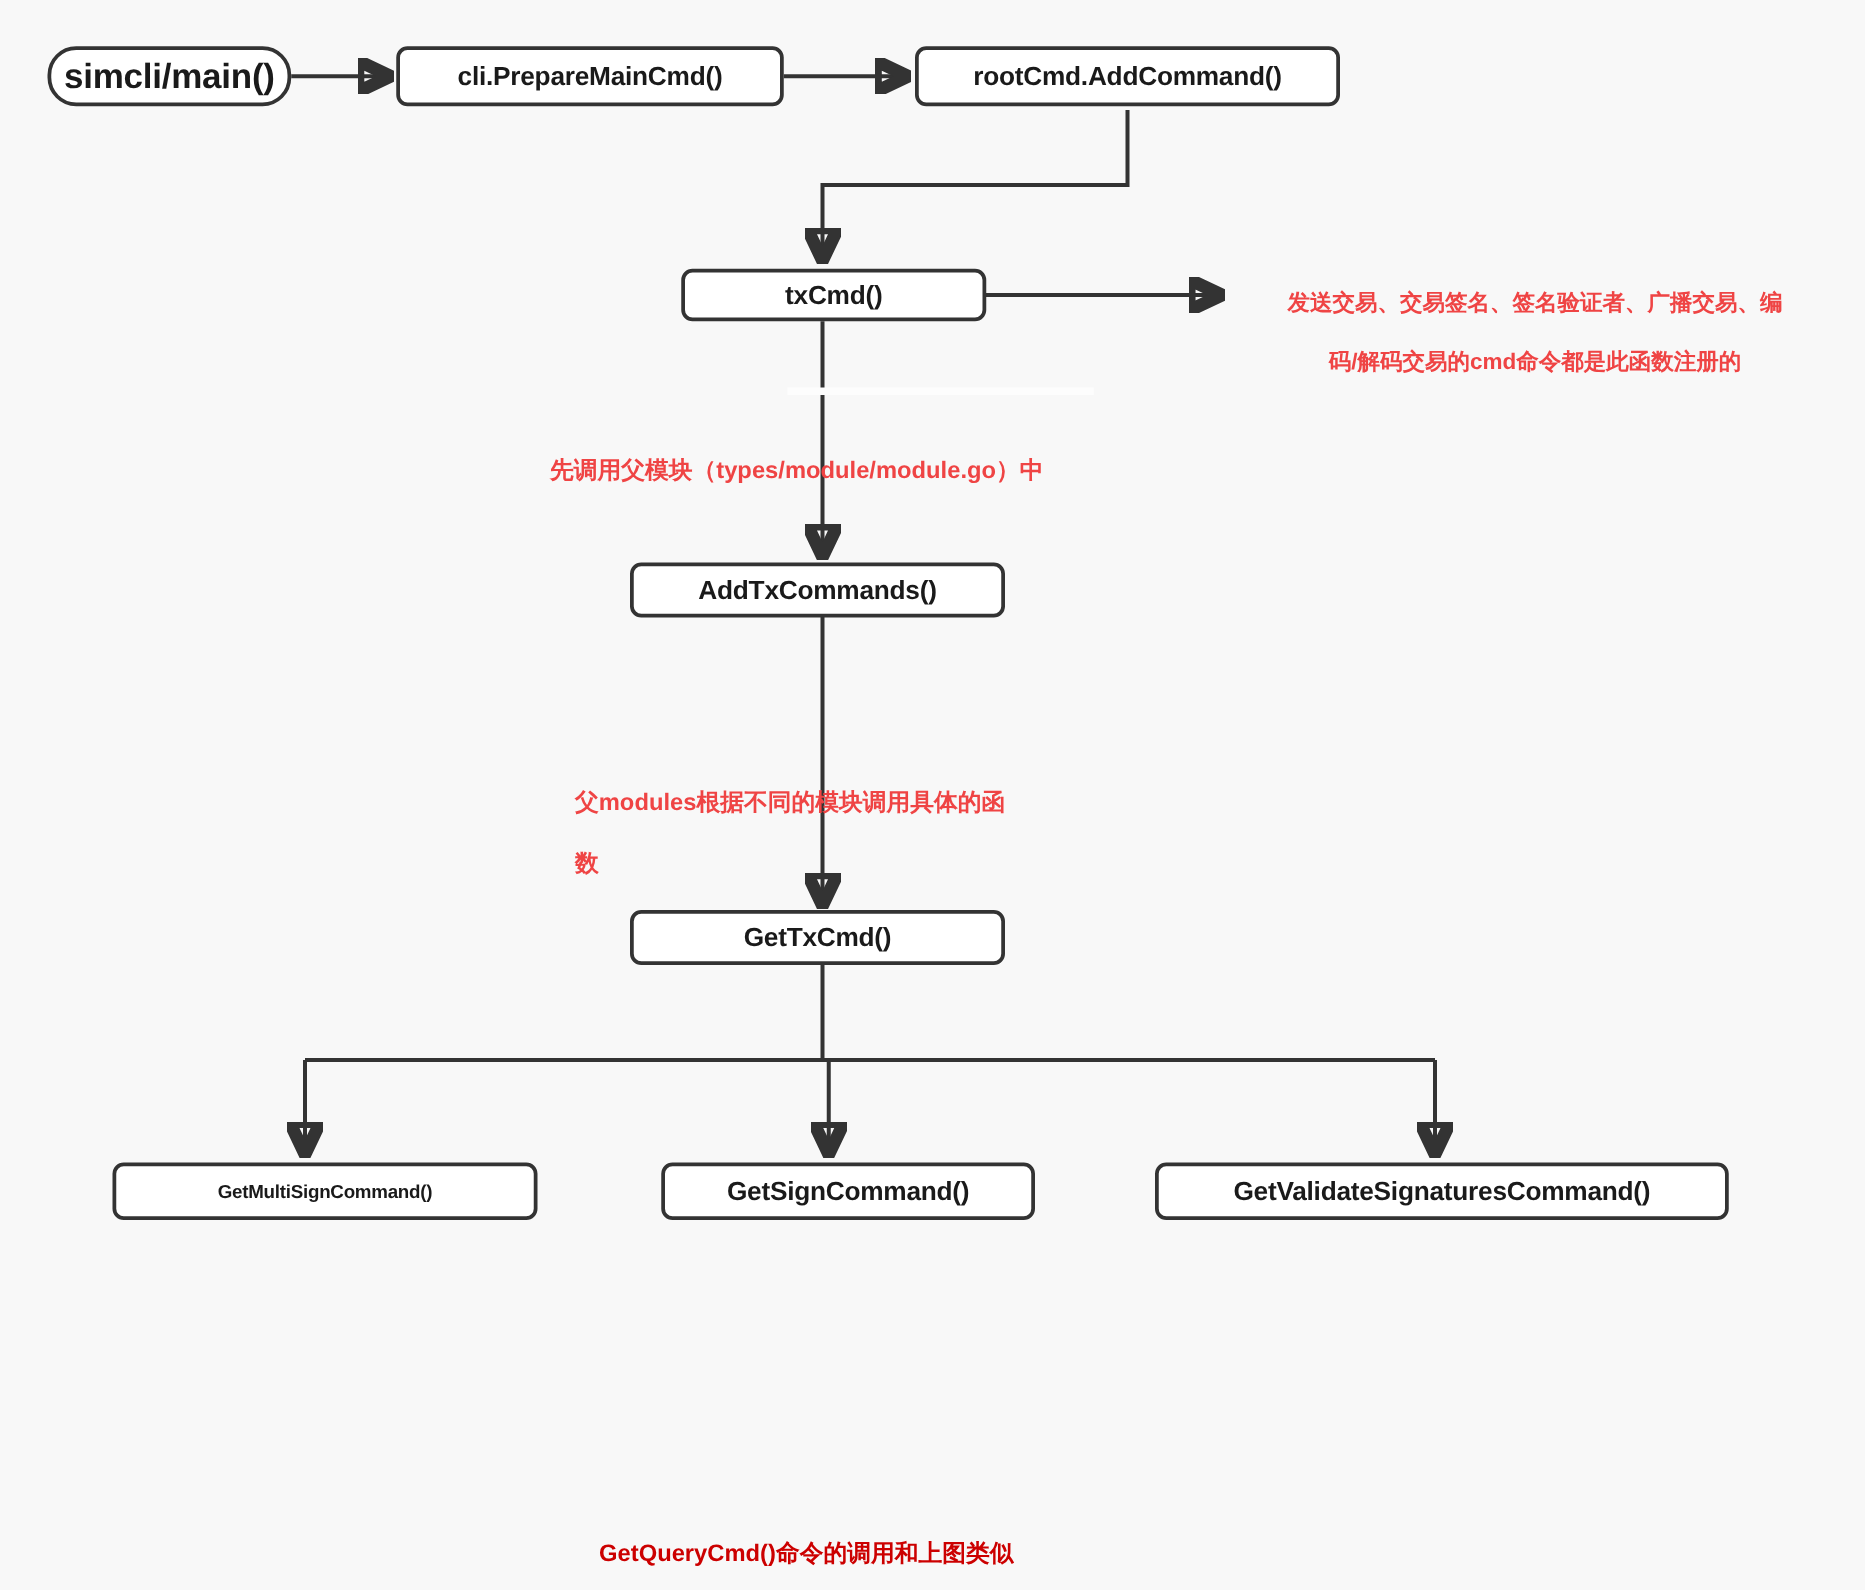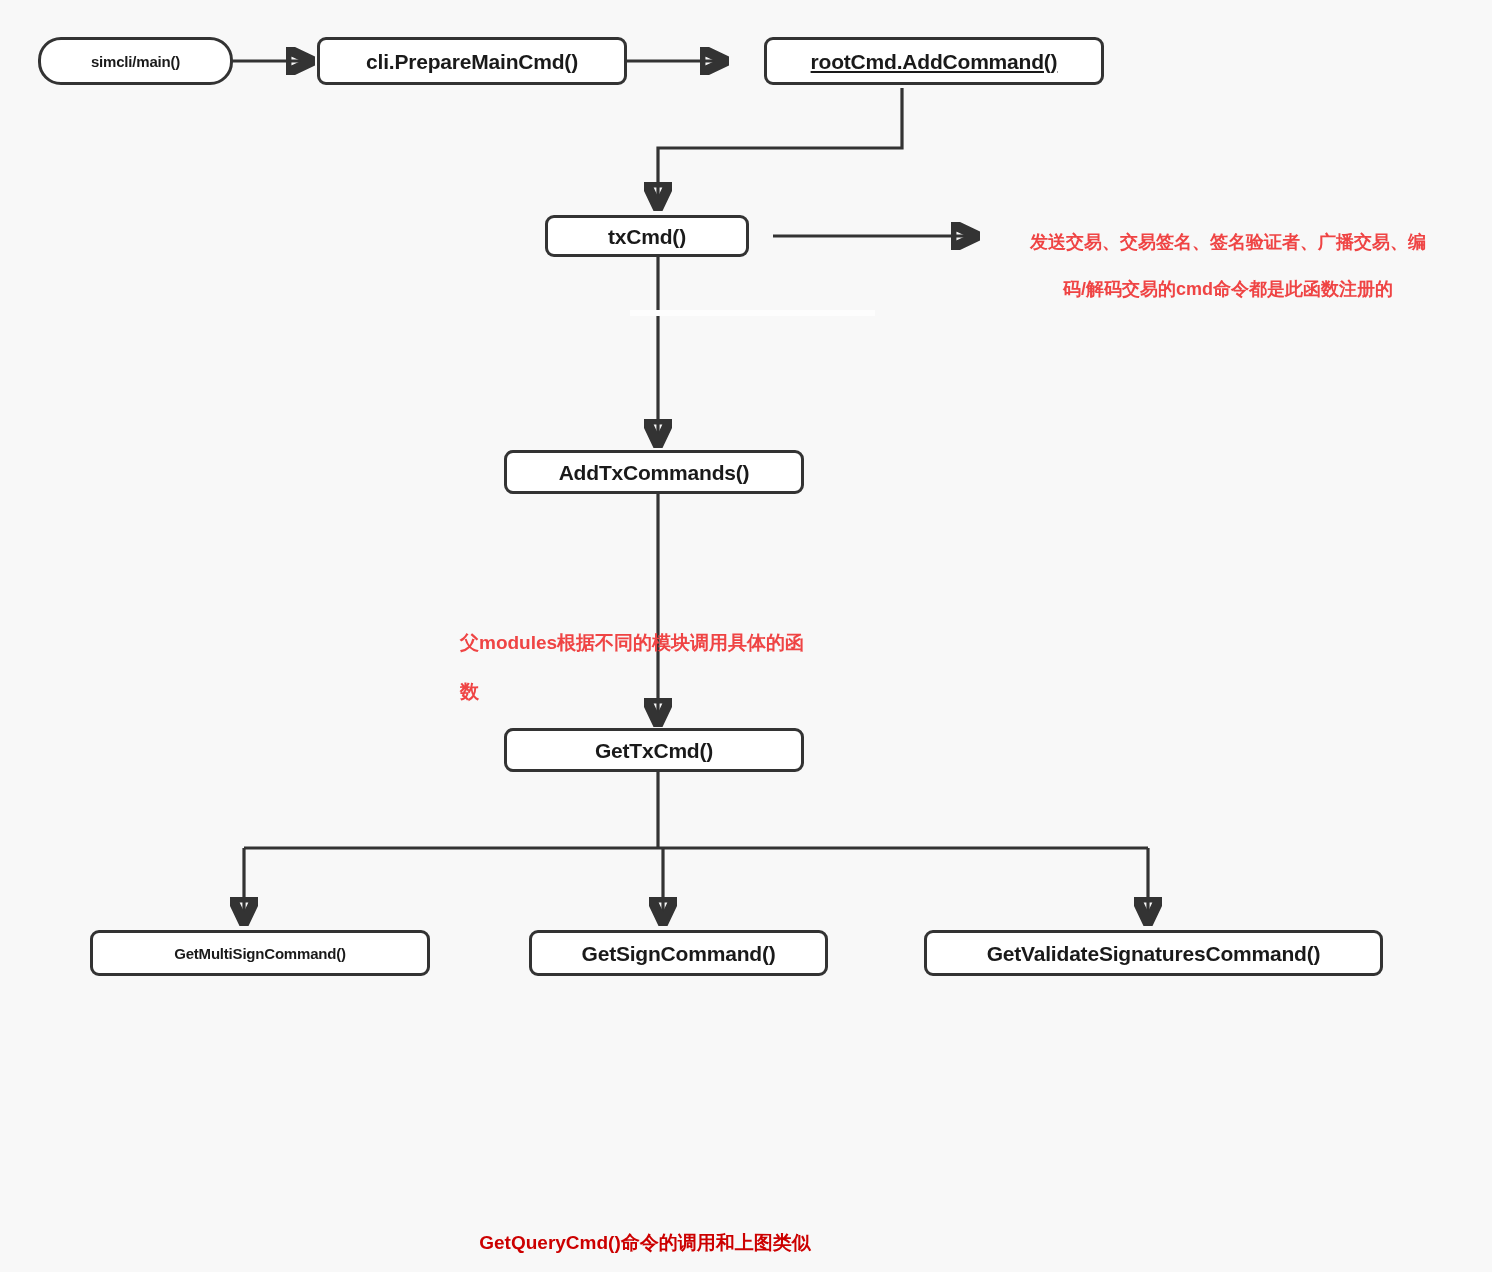--- a/index.html
+++ b/index.html
@@ -103,33 +103,33 @@
 
     <line x1="658" y1="493" x2="658" y2="722" marker-end="url(#arrow)"></line>
 
     <path d="M658,772 L658,848"></path>
     <path d="M244,848 L1148,848"></path>
     <path d="M244,848 L244,921" marker-end="url(#arrow)"></path>
     <path d="M663,848 L663,921" marker-end="url(#arrow)"></path>
     <path d="M1148,848 L1148,921" marker-end="url(#arrow)"></path>
   </svg>
 
-  <div class="node" style="left:38px; top:37px; width:195px; height:48px; font-size:15px;border-radius:23px;">
+  <div class="node" style="left:38px; top:37px; width:195px; height:48px; font-size:28px;border-radius:23px;">
     <span class="node-label">simcli/main()</span>
   </div>
 
   <div class="node" style="left:317px; top:37px; width:310px; height:48px; font-size:21px;">
     <span class="node-label">cli.PrepareMainCmd()</span>
   </div>
 
-  <div class="node" style="left:764px; top:37px; width:340px; height:48px; font-size:21px;text-decoration:underline;">
+  <div class="node" style="left:732px; top:37px; width:340px; height:48px; font-size:21px;">
     <span class="node-label">rootCmd.AddCommand()</span>
   </div>
 
-  <div class="node" style="left:545px; top:215px; width:204px; height:42px; font-size:21px;">
+  <div class="node" style="left:545px; top:215px; width:244px; height:42px; font-size:21px;">
     <span class="node-label">txCmd()</span>
   </div>
 
   <div class="node" style="left:504px; top:450px; width:300px; height:44px; font-size:21px;">
     <span class="node-label">AddTxCommands()</span>
   </div>
 
   <div class="node" style="left:504px; top:728px; width:300px; height:44px; font-size:21px;">
     <span class="node-label">GetTxCmd()</span>
   </div>
@@ -144,20 +144,23 @@
 
   <div class="node" style="left:924px; top:930px; width:459px; height:46px; font-size:21px;">
     <span class="node-label">GetValidateSignaturesCommand()</span>
   </div>
 
   <div class="note note-center" style="left:988px; top:208px; width:480px; font-size:18px;">
     <div>发送交易、交易签名、签名验证者、广播交易、编</div>
     <div>码/解码交易的cmd命令都是此函数注册的</div>
   </div>
 
+  <div class="note note-left" style="left:440px; top:340px; width:560px; font-size:19px;">
+    <div>先调用父模块（types/module/module.go）中</div>
+  </div>
 
   <div class="note note-left" style="left:460px; top:606px; width:420px; font-size:19px;">
     <div>父modules根据不同的模块调用具体的函</div>
     <div>数</div>
   </div>
 
   <div class="footer-note" style="left:0px; top:1196px; width:1290px; font-size:19px; color:#cc0000;">GetQueryCmd()命令的调用和上图类似</div>
 
 </div>
 

